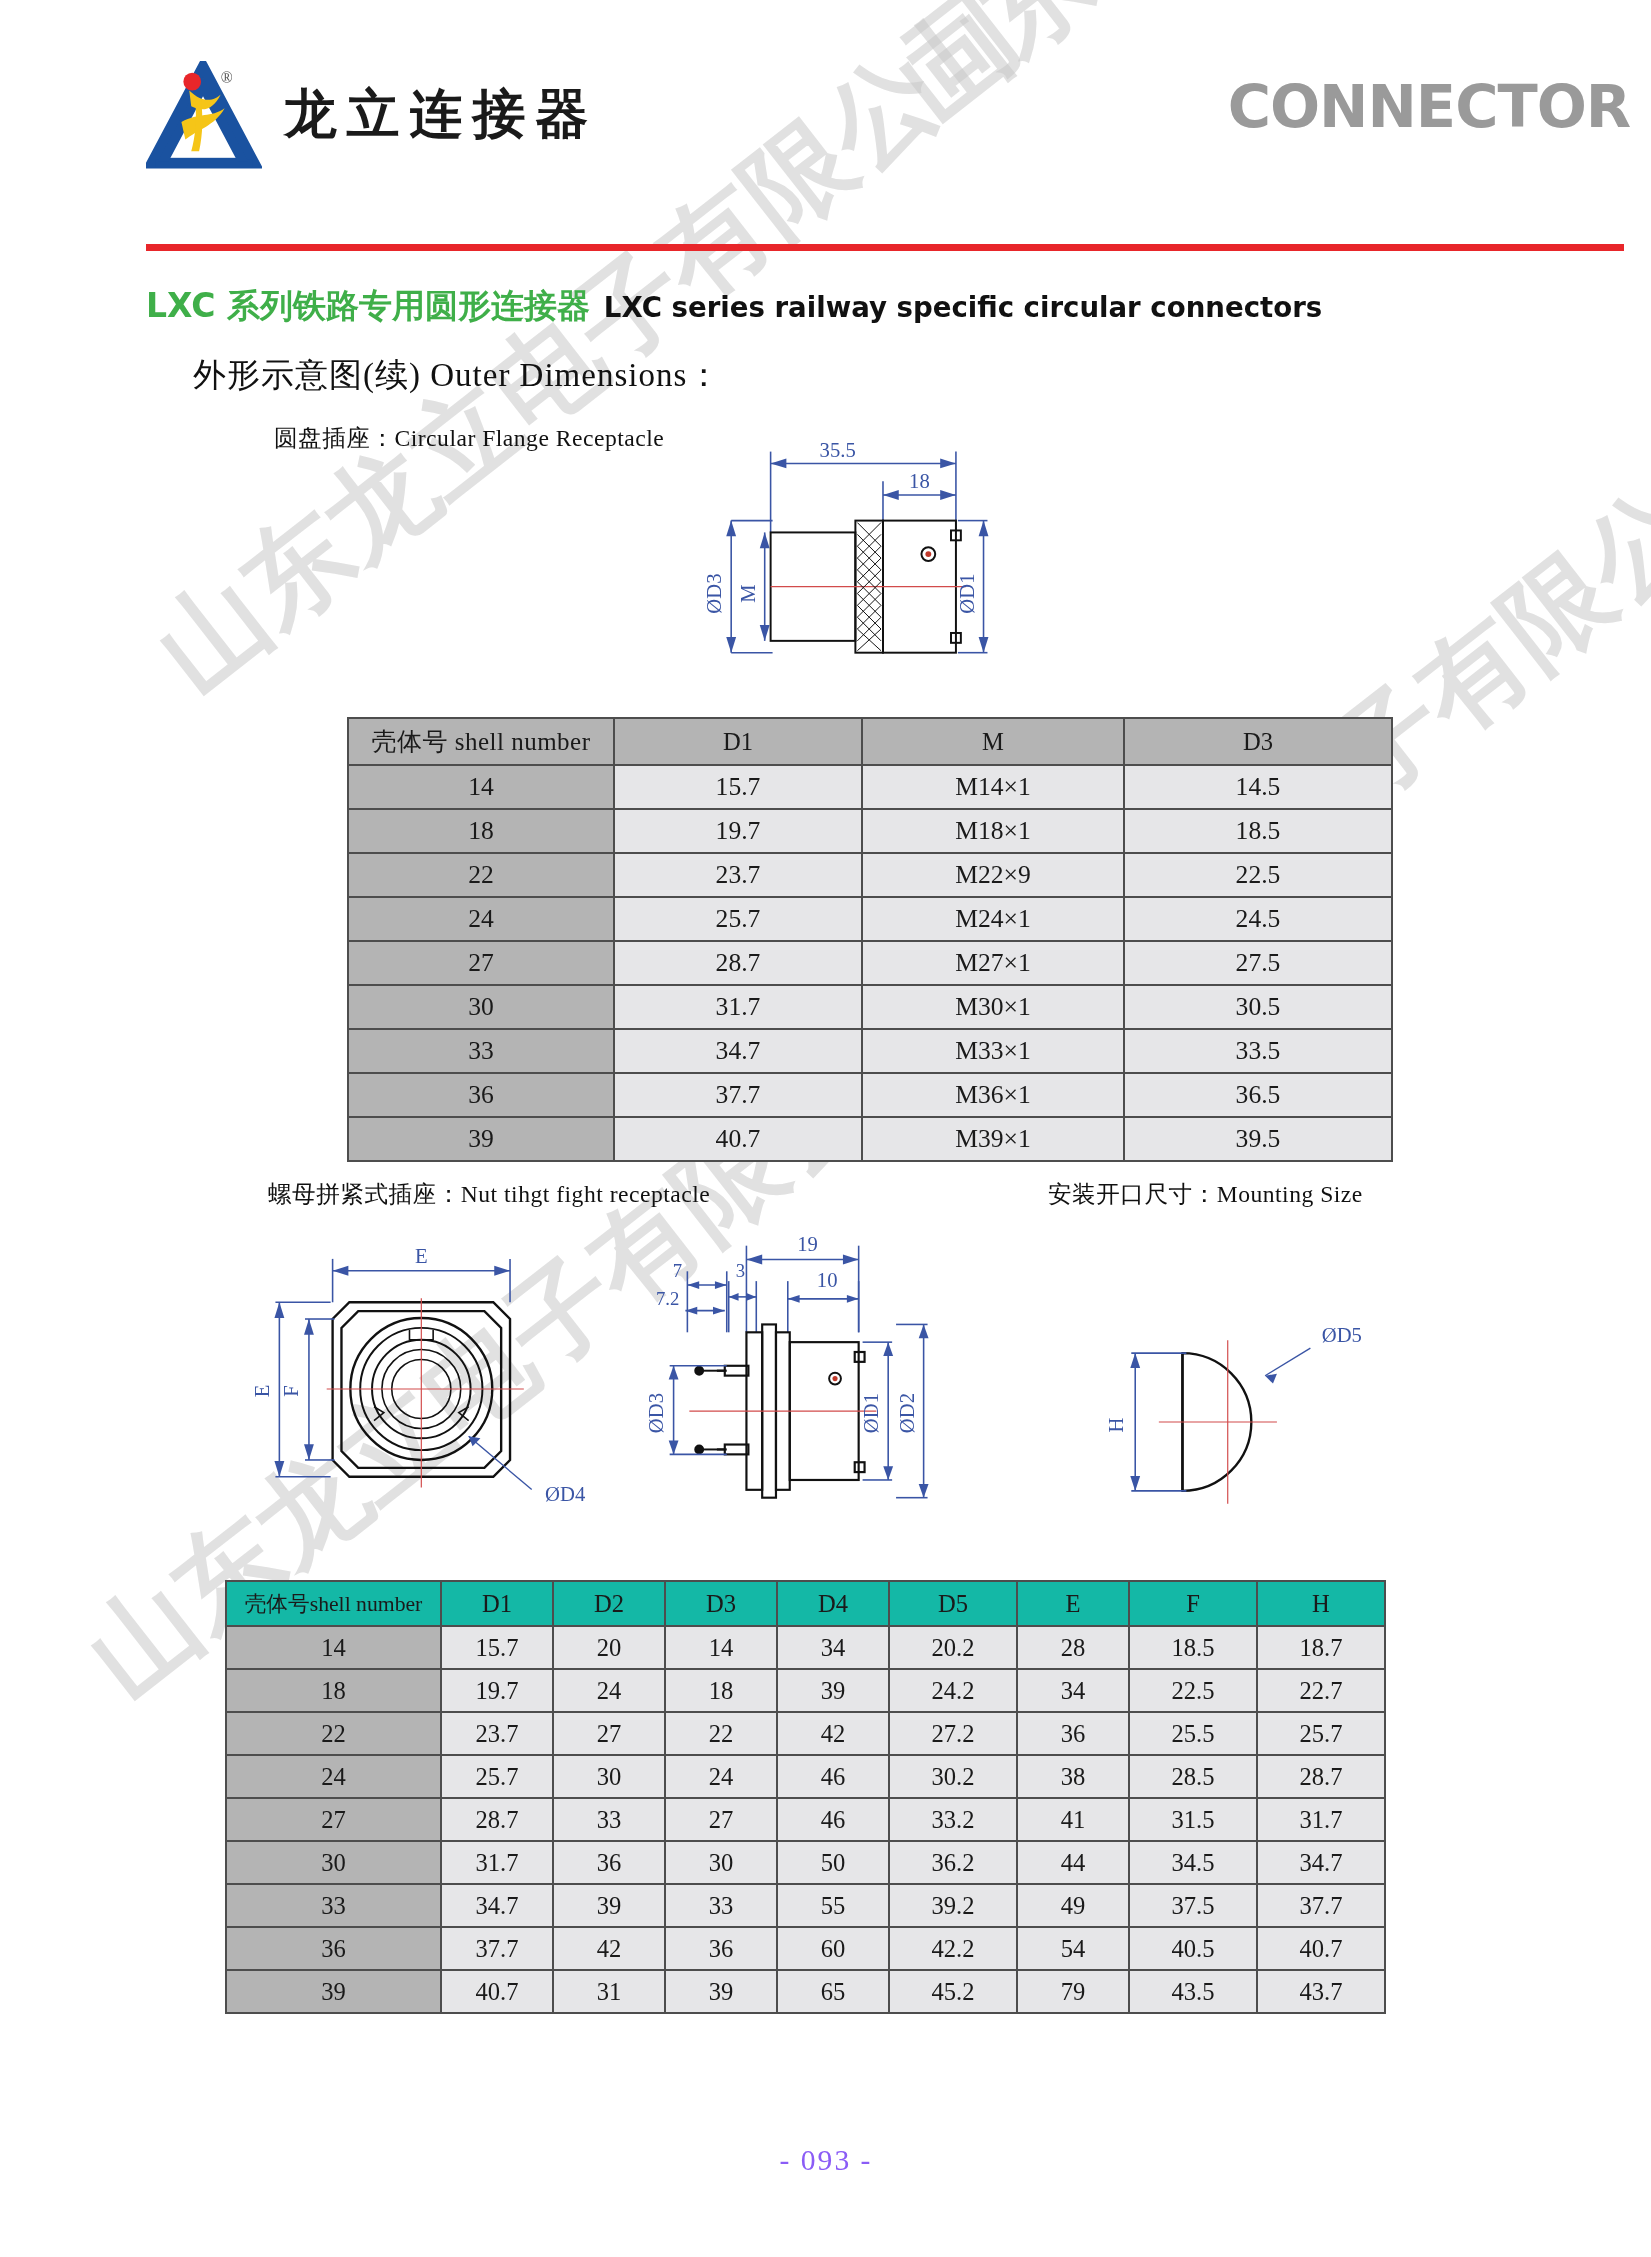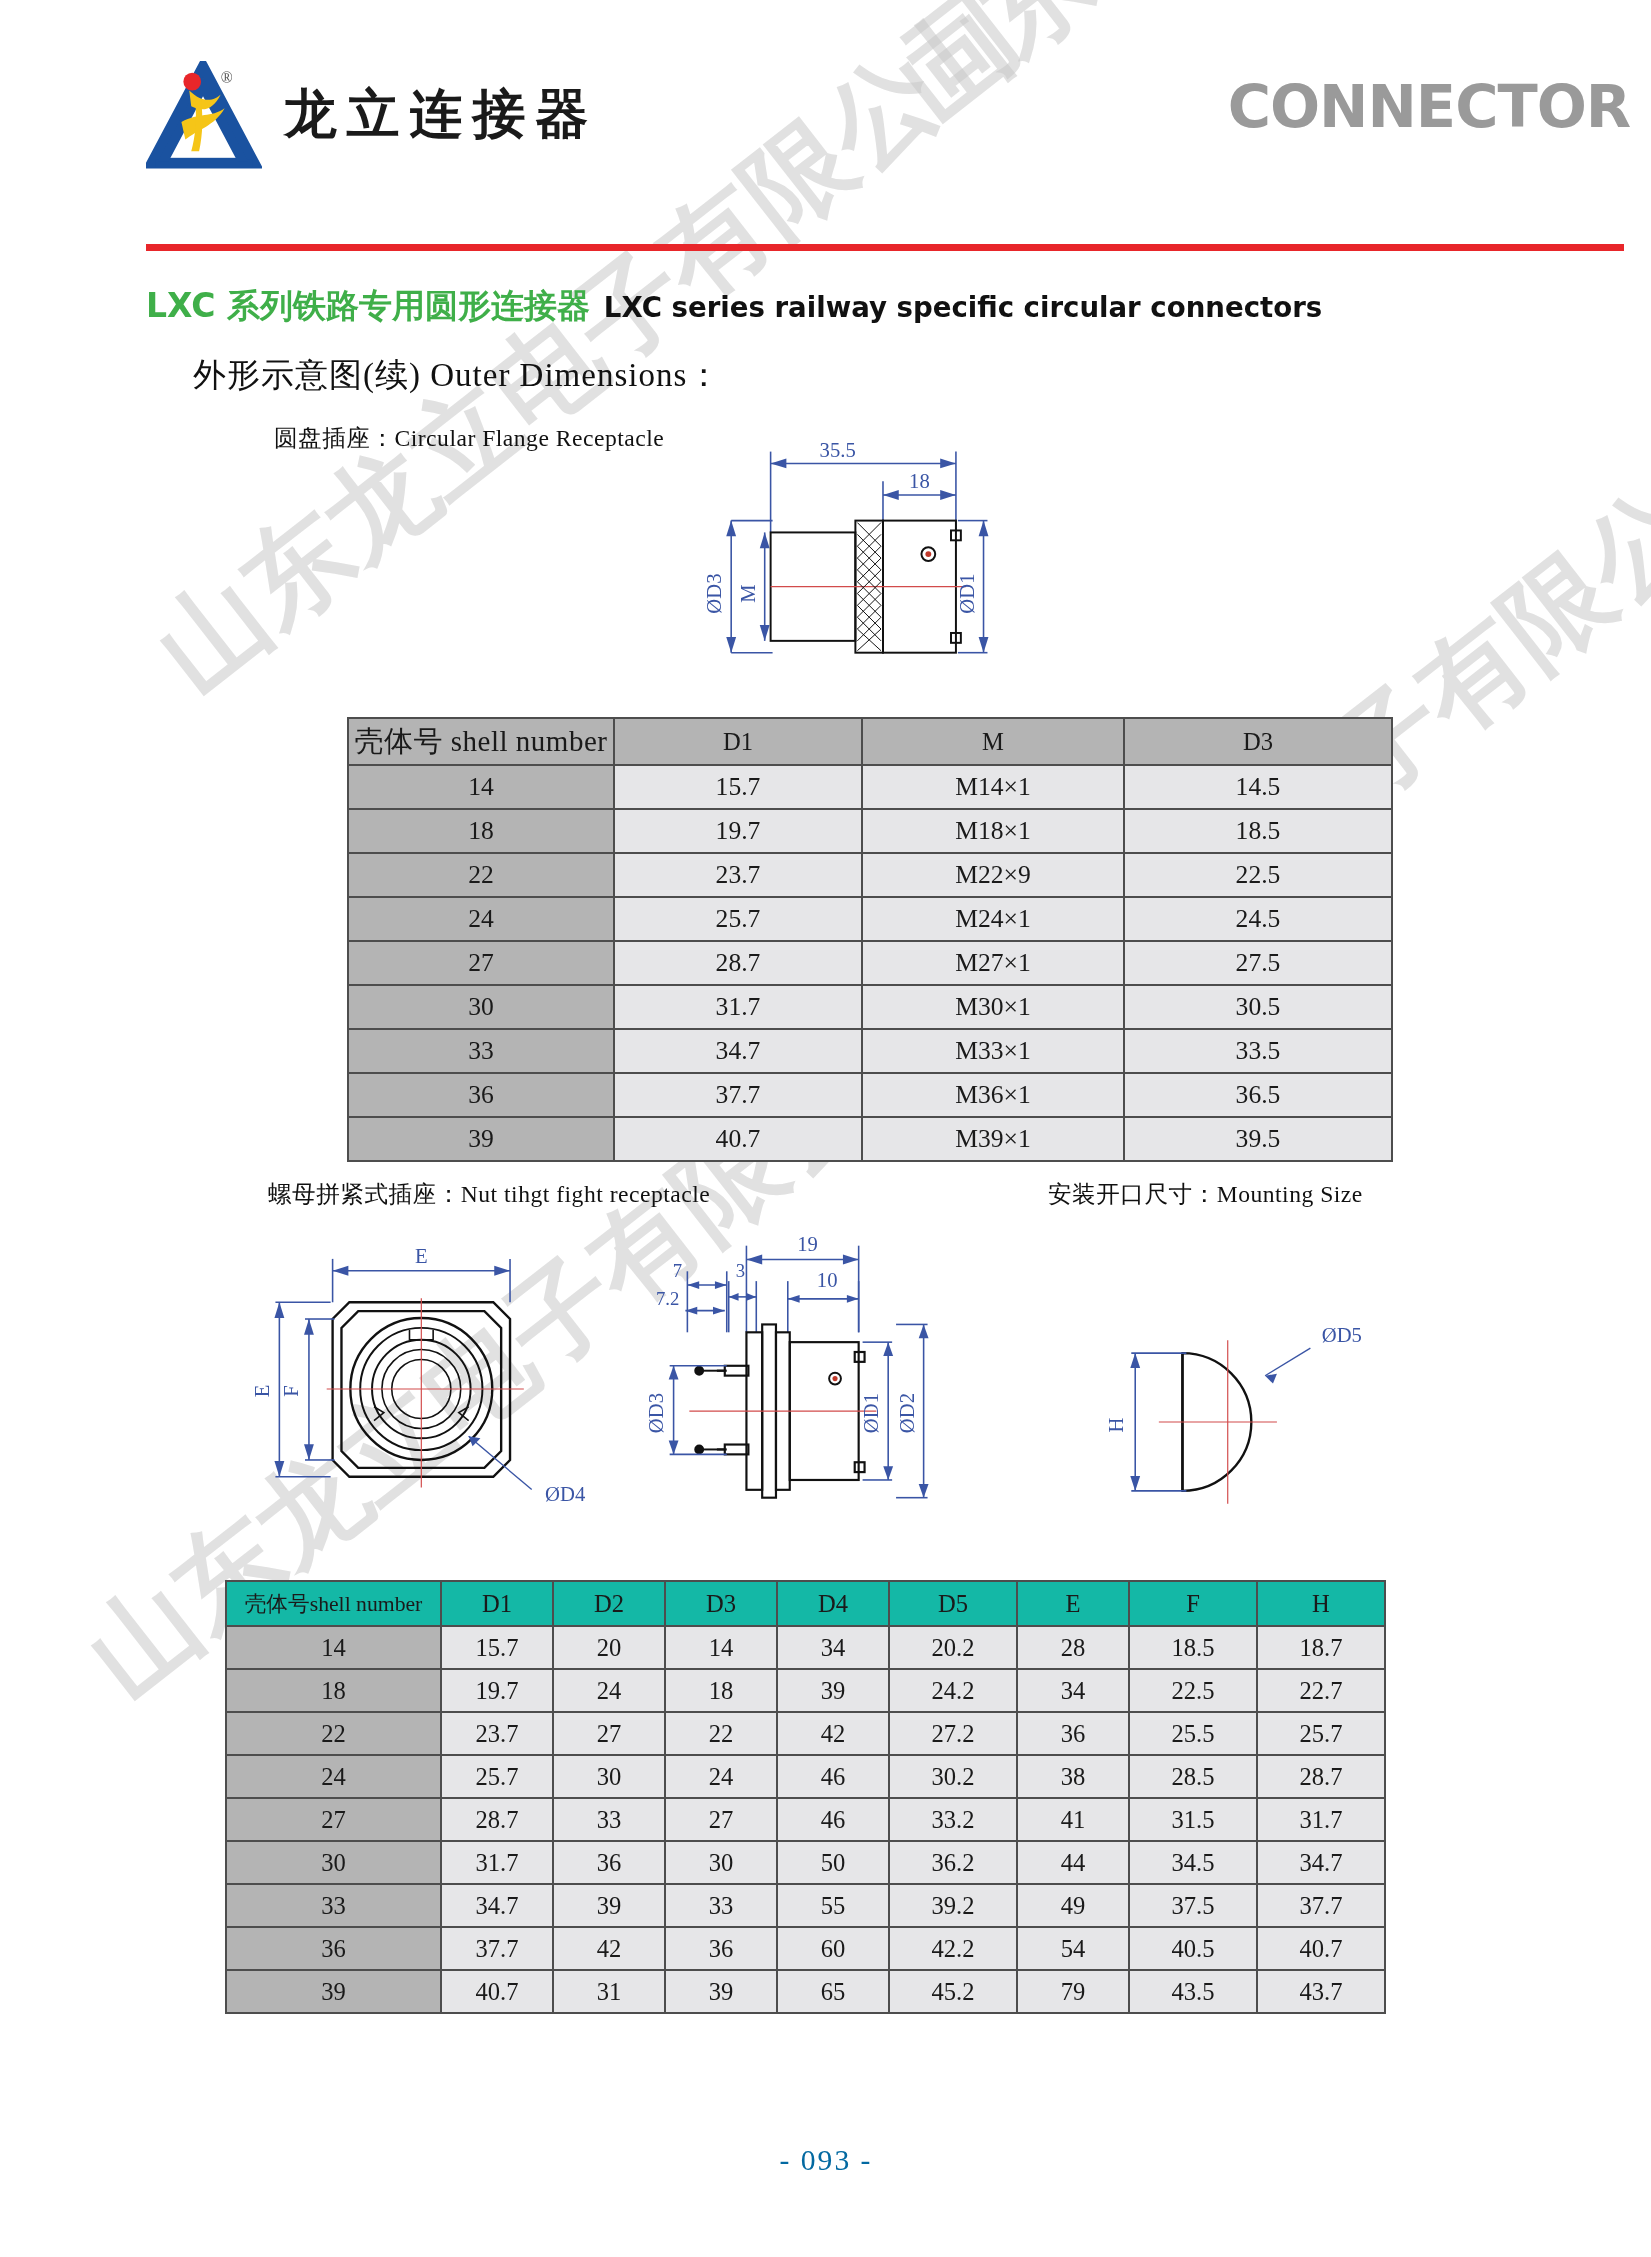--- a/index.html
+++ b/index.html
@@ -74,33 +74,33 @@
     text-align:center;
     font-family:"Liberation Serif",serif;
     color:#1a1a1a;
     font-weight:400;
   }
   
   #table1{left:347px;top:717px;}
   #table1 th{background:#b4b4b4;font-size:24.6px;height:43px;font-weight:400;}
   #table1 td{background:#e6e6e8;font-size:25.6px;height:40px;}
   #table1 td.shellcol{background:#b4b4b4;}
-  #table1 .hdr-shell{font-size:29px;letter-spacing:0.5px;}
+  #table1 .hdr-shell{font-size:25px;letter-spacing:0.5px;}
 
   
   #table2{left:225px;top:1580px;}
   #table2 th{background:#14b8a6;font-size:24.6px;height:41px;font-weight:400;}
   #table2 td{background:#e6e6e8;font-size:24.6px;height:39px;}
   #table2 td.shellcol{background:#b4b4b4;}
   #table2 .hdr-shell{font-size:21.7px;letter-spacing:0px;}
 
   
   .page-no{
     position:absolute;left:0;right:0;top:2144px;text-align:center;
-    font-size:29.6px;letter-spacing:2px;color:#0369a1;z-index:10;
+    font-size:29.6px;letter-spacing:2px;color:#8b5cf6;z-index:10;
     font-family:"Liberation Serif",serif;
   }
 </style>
 </head>
 <body>
 
 <div class="wm-layer">
   <div class="wm" style="left:867px;top:39px;font-size:106px;transform:rotate(-38deg);">山东龙立电子有限公司</div>
   <div class="wm" style="left:128px;top:611px;font-size:106px;transform:rotate(-38deg);">山东龙立电子有限公司</div>
   <div class="wm" style="left:887px;top:1044px;font-size:106px;transform:rotate(-38deg);">山东龙立电子有限公司</div>

